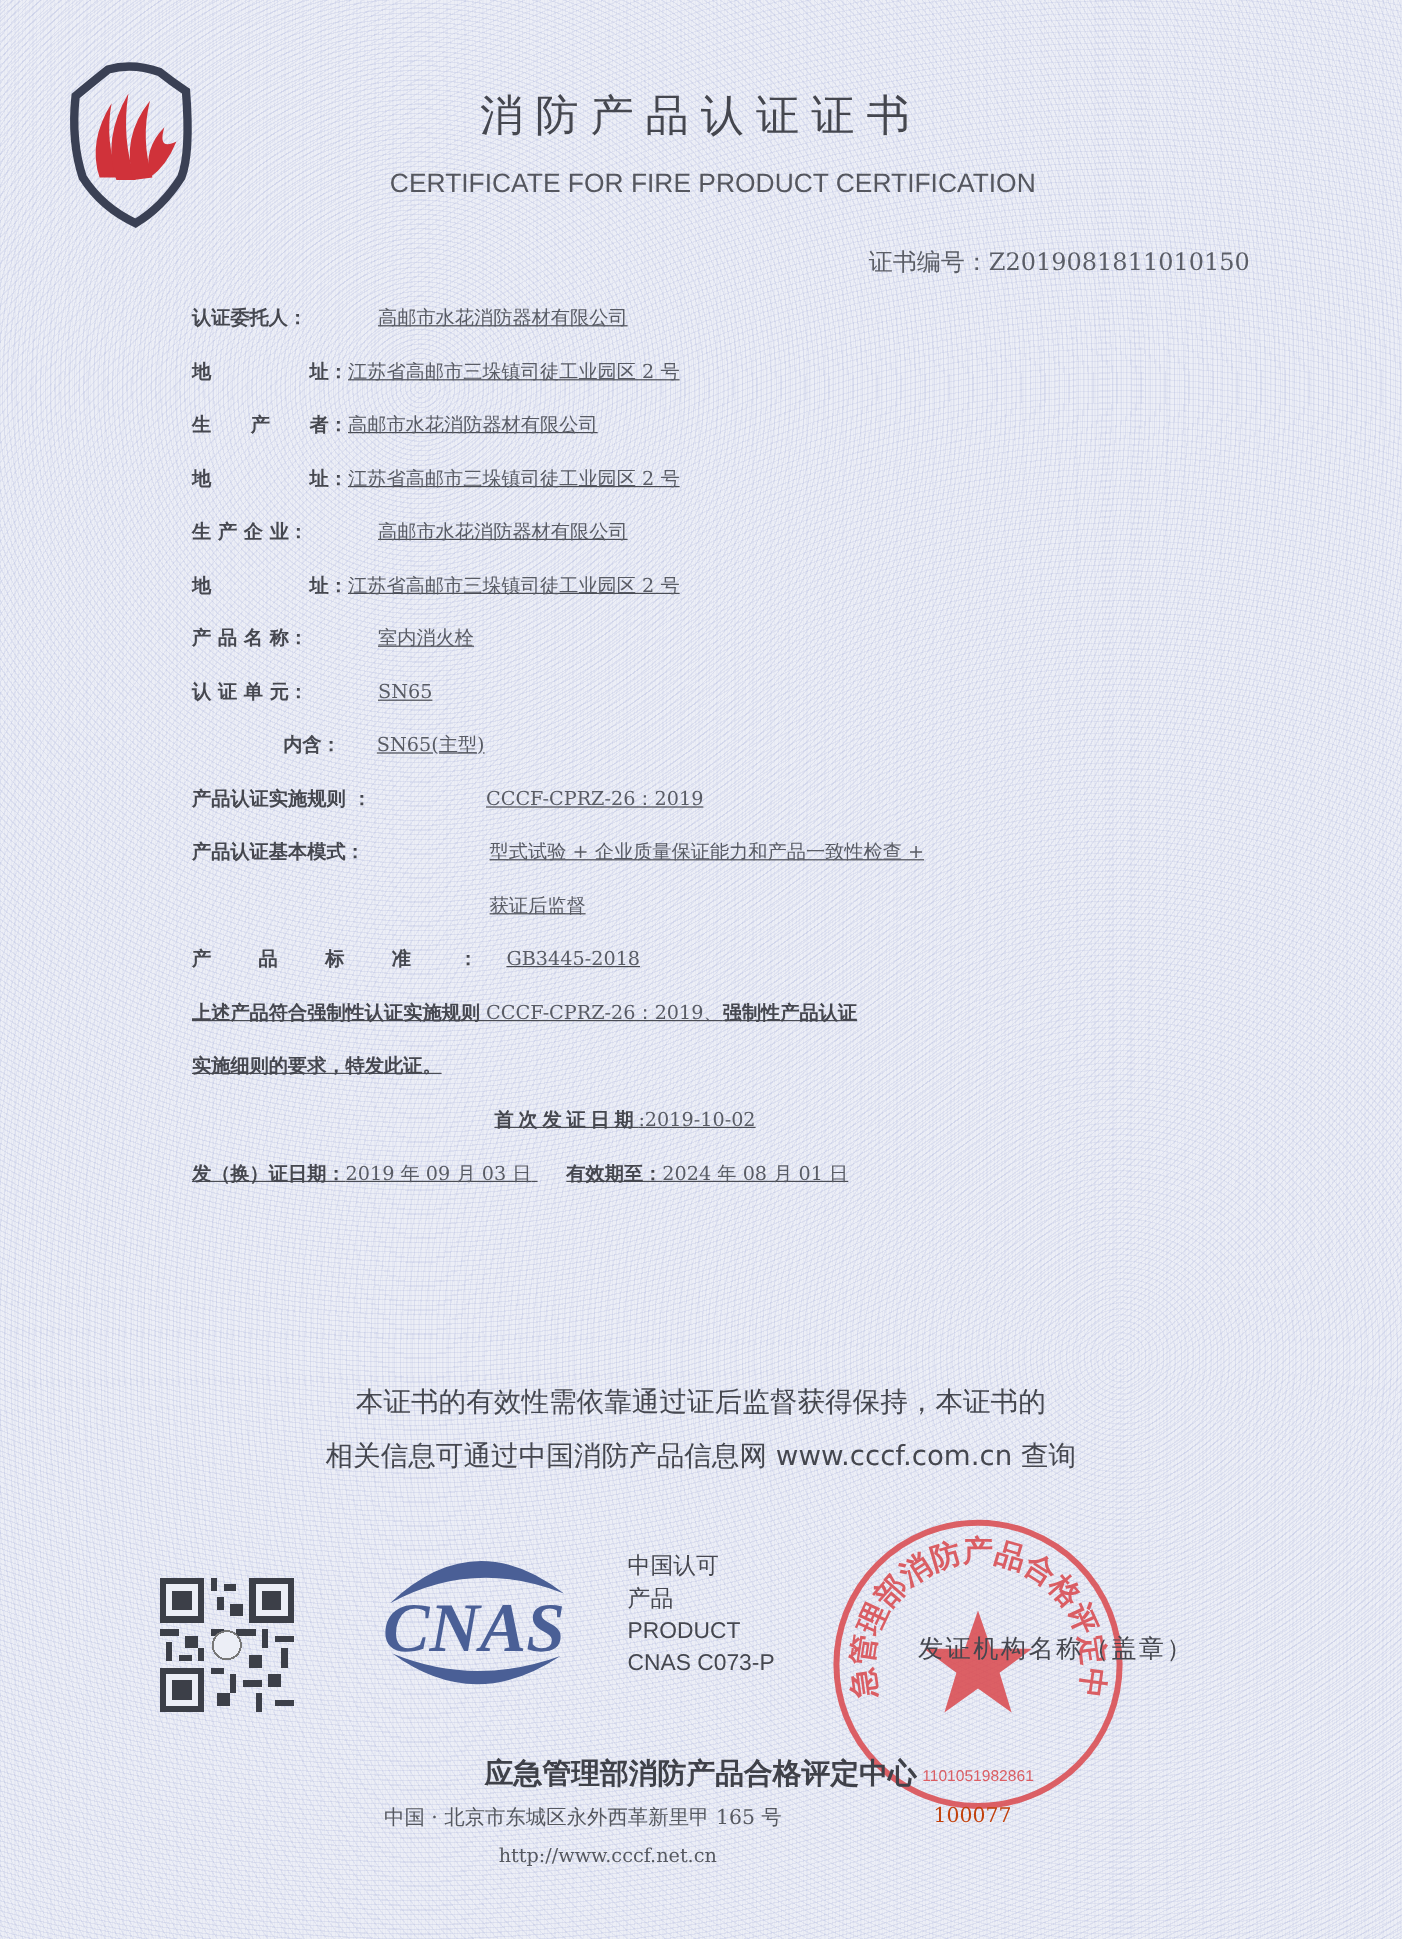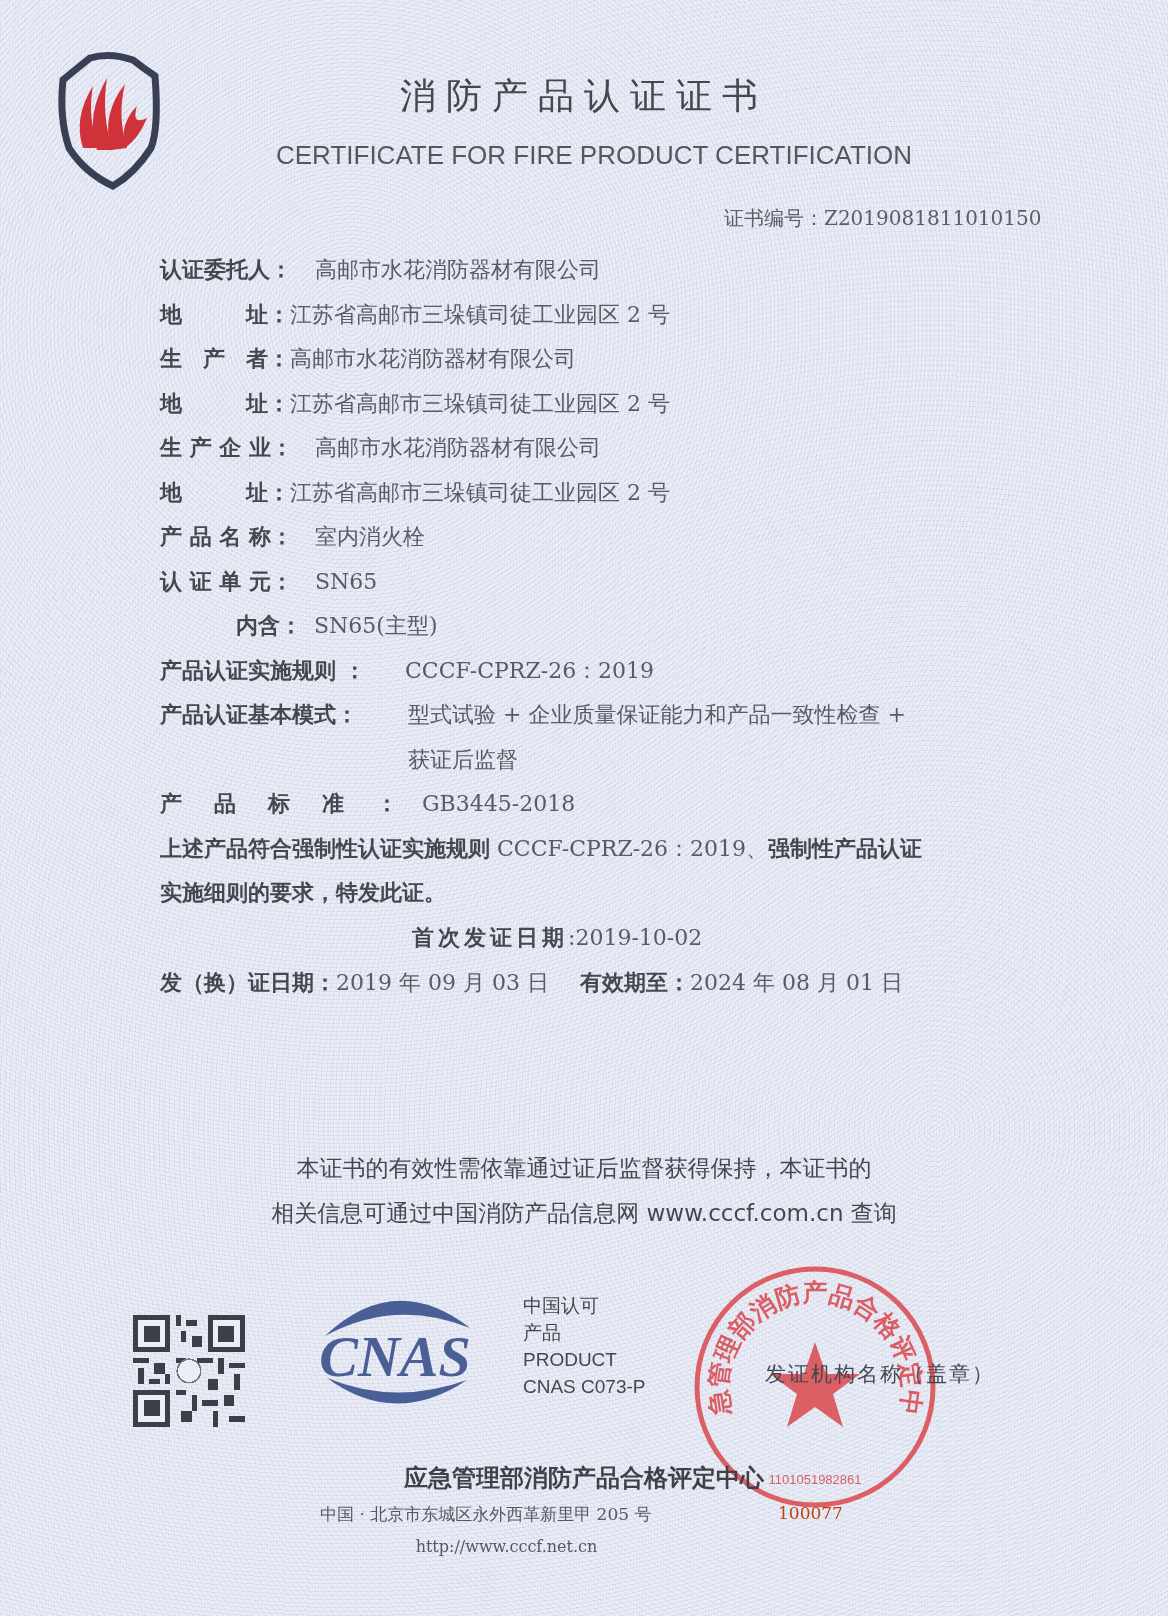--- a/index.html
+++ b/index.html
@@ -9,23 +9,23 @@
     color: #4a4d55;
     background-color: #eceef6;
     background-image:
       repeating-radial-gradient(circle at 30% 20%, rgba(150,160,210,0.18) 0px, rgba(150,160,210,0.18) 1px, transparent 1px, transparent 4px),
       repeating-radial-gradient(circle at 80% 70%, rgba(150,160,210,0.14) 0px, rgba(150,160,210,0.14) 1px, transparent 1px, transparent 5px),
       repeating-linear-gradient(90deg, rgba(170,180,220,0.10) 0px, rgba(170,180,220,0.10) 1px, transparent 1px, transparent 3px);
   }
   .abs { position: absolute; }
   .logo { left: 55px; top: 48px; width: 110px; height: 145px; }
   .title-cn { left: 0; width: 1168px; top: 72px; text-align: center; font-family: "DejaVu Sans", sans-serif; font-size: 36px; letter-spacing: 10px; color: #45474f; }
-  .title-en { left: 0; width: 1168px; top: 140px; text-align: center; font-family: "Liberation Sans", sans-serif; font-size: 26px; color: #55575f; padding-left: 20px; box-sizing: border-box; }
+  .title-en { left: 0; width: 1168px; top: 140px; text-align: center; font-family: "Liberation Sans", sans-serif; font-size: 22px; color: #55575f; padding-left: 20px; box-sizing: border-box; }
   .cert-no { left: 680px; top: 205px; font-size: 20px; color: #5a5d66; margin-left: 44px; }
-  .row { left: 160px; font-size: 22px; white-space: nowrap; }
+  .row { left: 160px; font-size: 16px; white-space: nowrap; text-decoration: underline; }
   .lbl { display: inline-block; font-family: "DejaVu Sans", sans-serif; font-weight: bold; color: #45474f; }
   .val { color: #585b64; }
   .lbl-w { width: 155px; }
   .spread { display: inline-flex; justify-content: space-between; width: 130px; }
   .bold-sans { font-family: "DejaVu Sans", sans-serif; font-weight: bold; color: #45474f; }
   .notice { left: 0; width: 1168px; text-align: center; font-family: "DejaVu Sans", sans-serif; font-size: 23px; color: #45474f; }
   .qr { left: 133px; top: 1315px; width: 112px; height: 112px; }
   .cnas { left: 305px; top: 1278px; width: 180px; height: 150px; }
   .cnas-text { left: 523px; top: 1292px; font-family: "Liberation Sans", sans-serif; font-size: 19px; line-height: 27px; color: #45474f; }
   .seal { left: 690px; top: 1262px; width: 250px; height: 250px; }
@@ -194,15 +194,15 @@
     <text font-family="DejaVu Sans, sans-serif" font-weight="bold" font-size="25" fill="#d9464b" opacity="0.85">
       <textPath href="#sealArc" startOffset="50%" text-anchor="middle">应急管理部消防产品合格评定中心</textPath>
     </text>
     <polygon points="125,80 136,112 170,112 143,132 153,165 125,145 97,165 107,132 80,112 114,112" fill="#d9464b" opacity="0.85"></polygon>
     <text x="125" y="222" text-anchor="middle" font-family="Liberation Sans, sans-serif" font-size="13" fill="#d9464b" opacity="0.85">1101051982861</text>
   </svg>
 </div>
 <div class="abs issuer-label">发证机构名称（盖章）</div>
 
 <div class="abs org">应急管理部消防产品合格评定中心</div>
-<div class="abs addr">中国 · 北京市东城区永外西革新里甲 205 号</div>
+<div class="abs addr">中国 · 北京市东城区永外西革新里甲 165 号</div>
 <div class="abs zip">100077</div>
 <div class="abs url">http://www.cccf.net.cn</div>
 
 </body></html>

